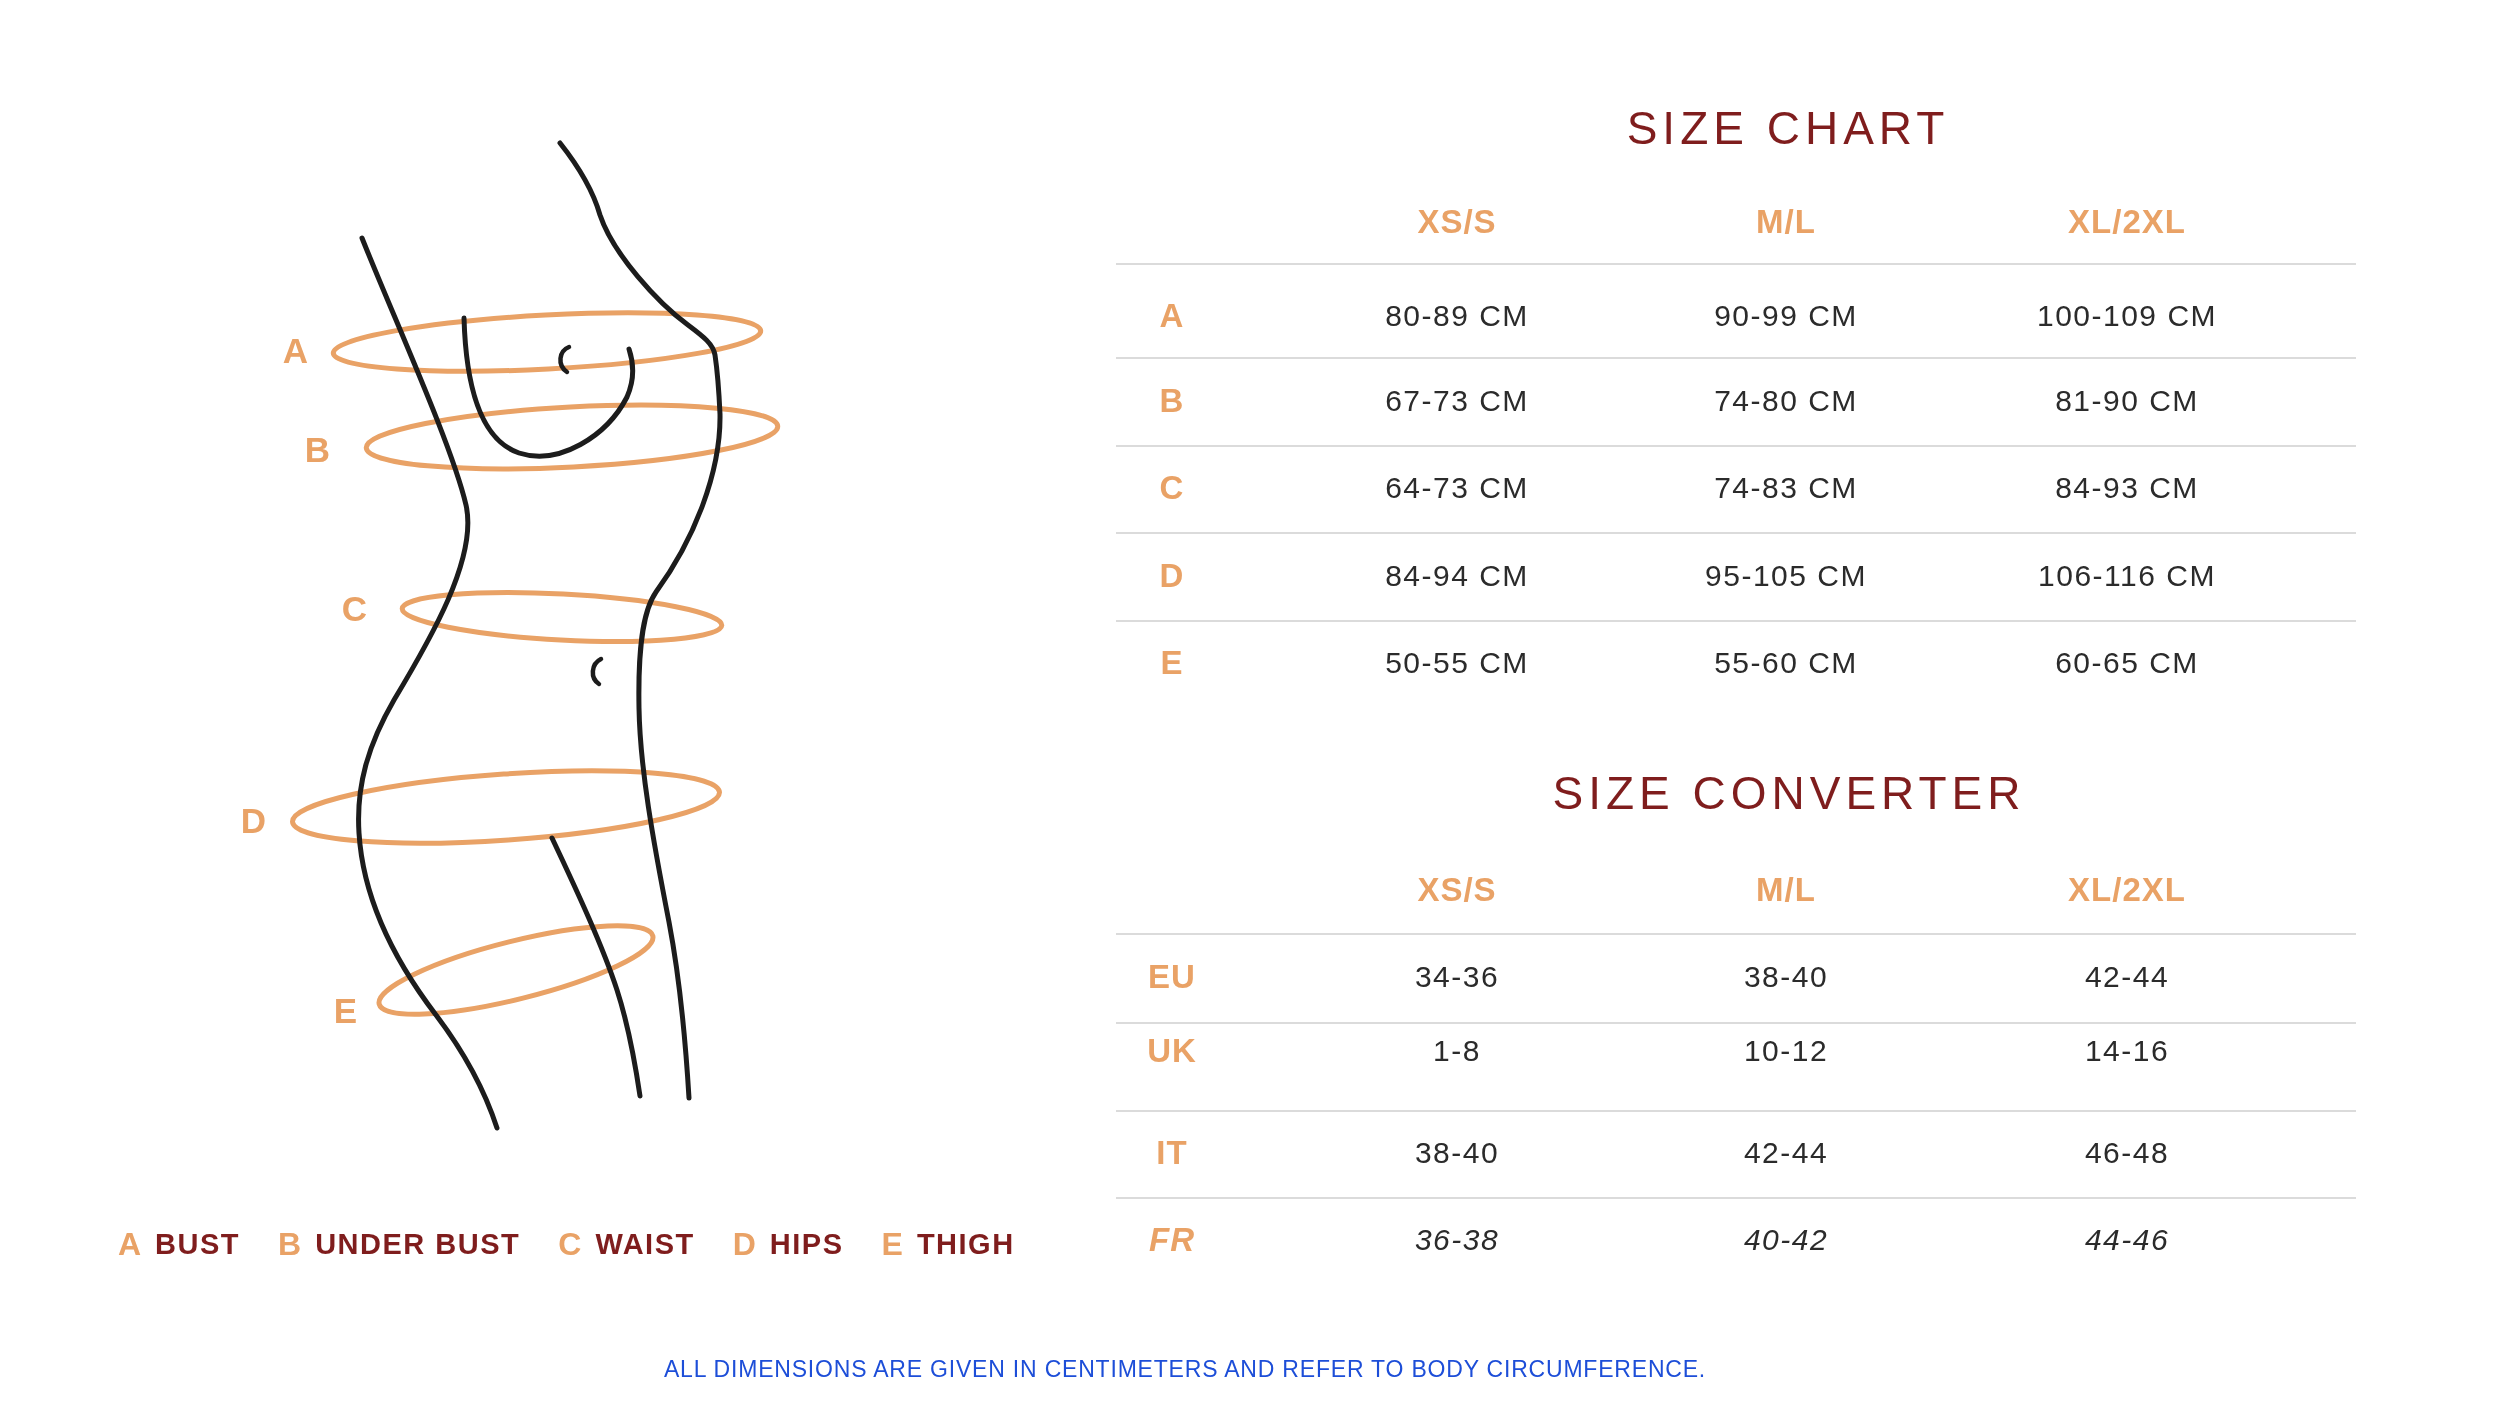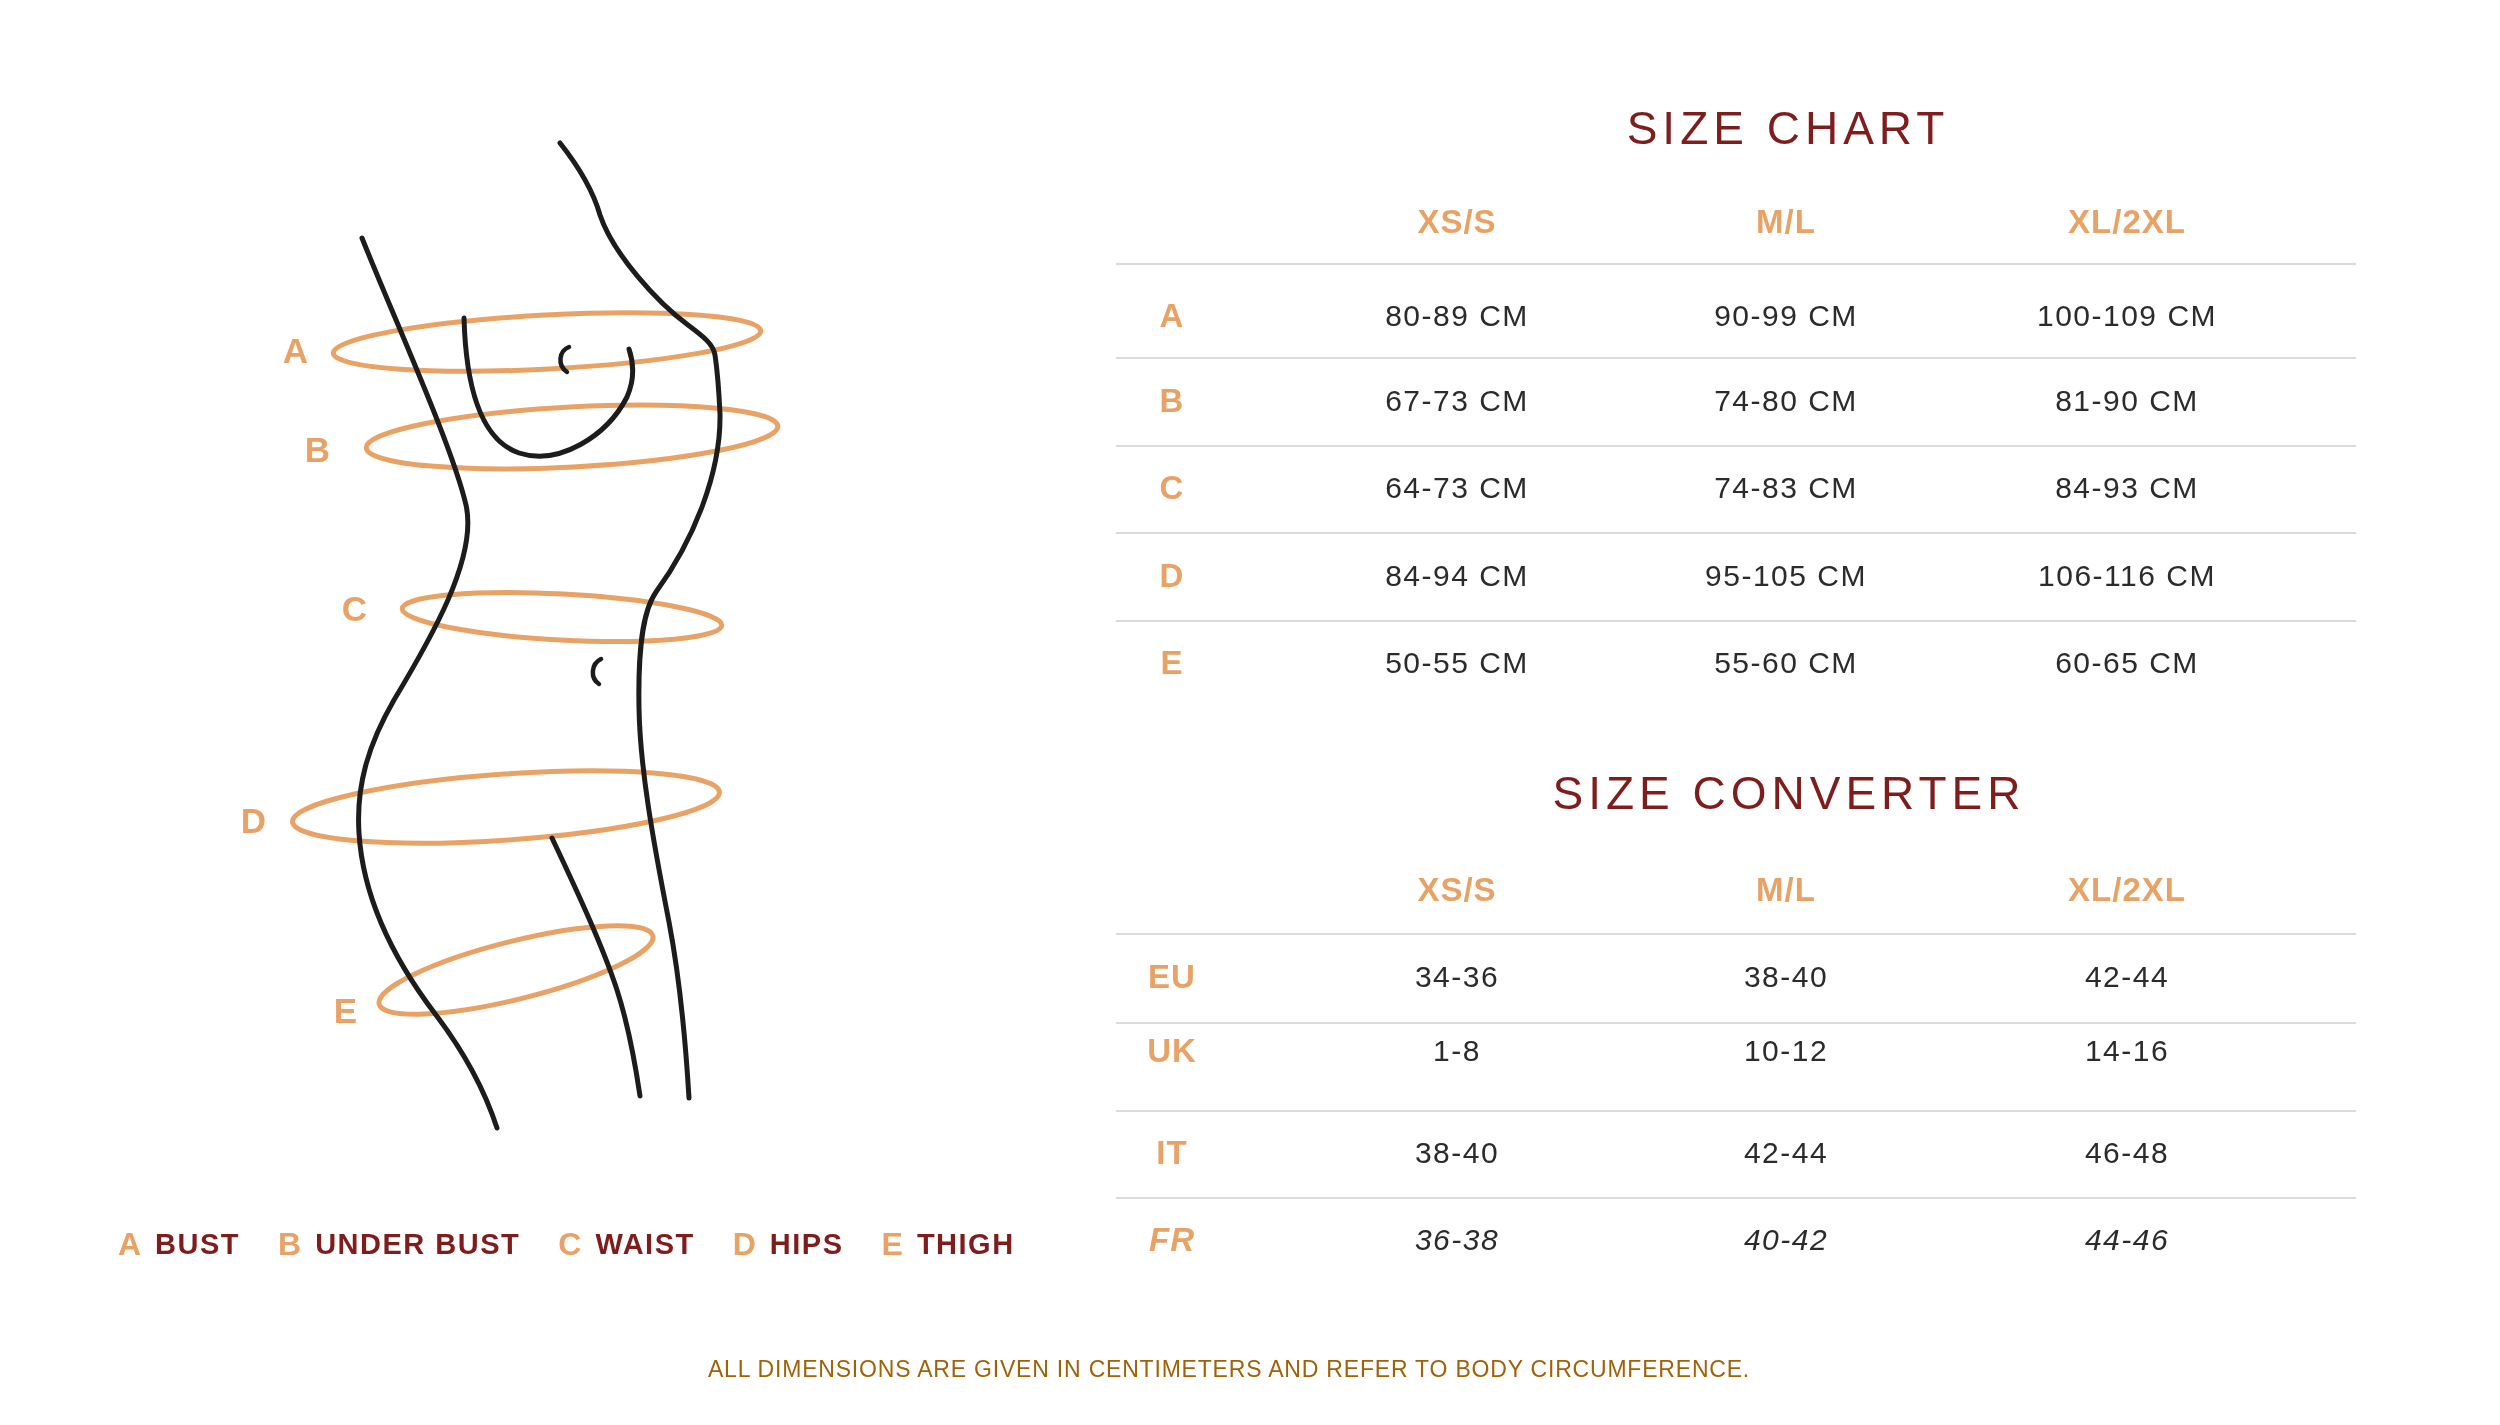--- a/index.html
+++ b/index.html
@@ -32,22 +32,22 @@
   
   #legend{
     position:absolute;left:118px;top:1222px;height:44px;
     display:flex;align-items:center;column-gap:38px;white-space:nowrap;
   }
   .legend-item{display:flex;align-items:center;column-gap:14px;}
   .legend-letter{font-size:32px;font-weight:700;color:#e9a266;}
   .legend-label{font-size:29px;font-weight:700;color:#7f1d1d;letter-spacing:1.5px;}
   
   #footnote{
-    position:absolute;left:1229px;top:1356px;transform:translateX(-50%);
-    font-size:23px;letter-spacing:0.8px;color:#a16207;white-space:nowrap;text-align:right;
+    position:absolute;left:1185px;top:1356px;transform:translateX(-50%);
+    font-size:23px;letter-spacing:0.8px;color:#1d4ed8;white-space:nowrap;text-align:right;
   }
 </style>
 </head>
 <body>
 
 <div id="stage">
 
   <svg class="abs" style="left:150px;top:130px;" width="700" height="1010" viewBox="150 130 700 1010">
 
     <g fill="none" stroke="#e9a266" stroke-width="5">

